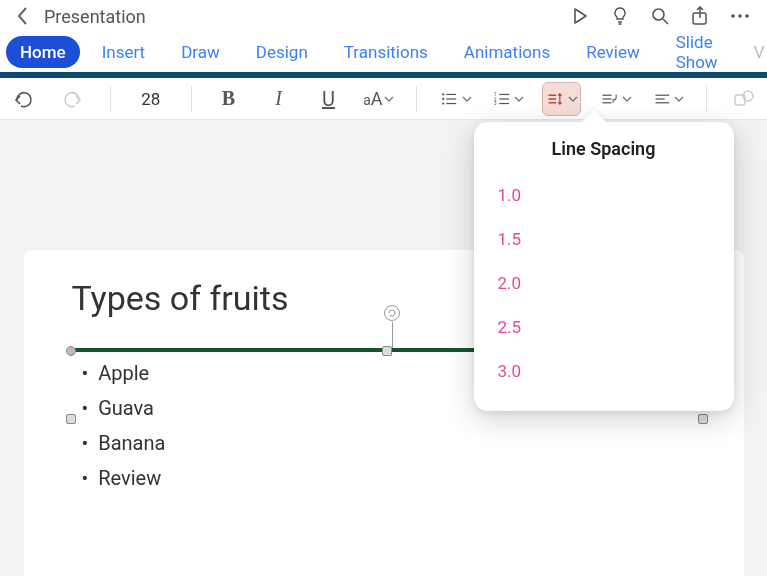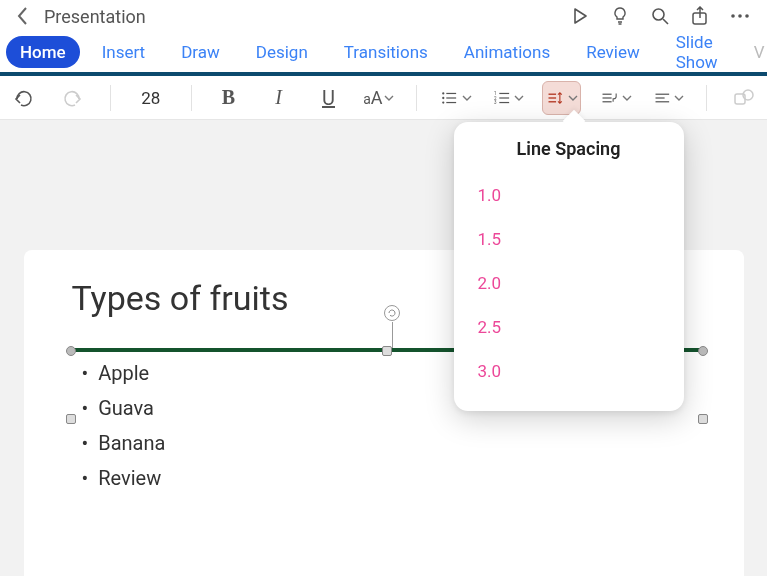--- a/index.html
+++ b/index.html
@@ -51,21 +51,21 @@
   }
   .tab.active {
     background: #1d4ed8;
     color: #fff;
     font-weight: 500;
   }
   .tab.partial { color:#bbb; }
 
   
   .toolbar-wrap {
-    border-top: 4px solid #0c4a6e;
+    border-top: 6px solid #0c4a6e;
     border-bottom: 1px solid #e6e6e6;
     height: 48px;
     display: flex;
     align-items: center;
     padding: 0 6px;
     gap: 16px;
   }
   .tbtn {
     min-width: 34px; height: 34px;
     display:flex; align-items:center; justify-content:center;
@@ -148,23 +148,23 @@
     font-size: 20px;
     color:#333;
     line-height: 1.75;
     margin-left: 8px;
   }
   .bullet-item::before { content:"\2022\00a0\00a0"; color:#333; }
 
   
   .popover {
     position:absolute;
-    left: 430px;
+    left: 450px;
     top: -128px;
-    width: 230px;
+    width: 260px;
     background:#fff;
     border-radius: 14px;
     box-shadow: 0 8px 30px rgba(0,0,0,0.18), 0 2px 6px rgba(0,0,0,0.08);
     padding: 16px 22px 18px 22px;
     z-index: 10;
   }
   .popover::before {
     content:"";
     position:absolute;
     top:-9px; left:112px;

